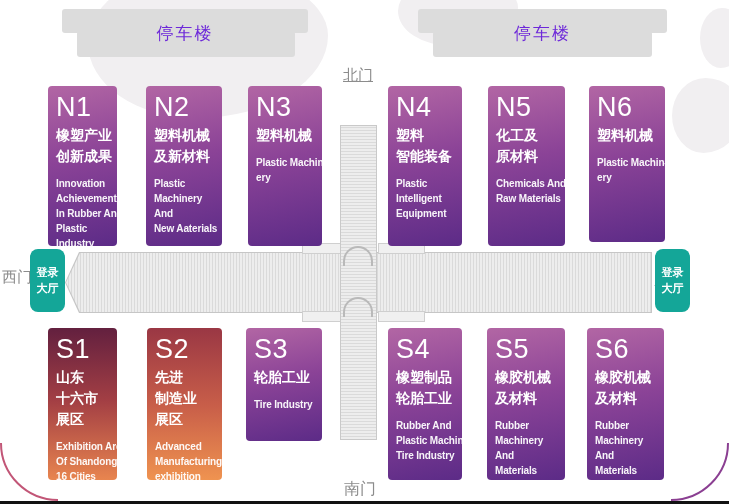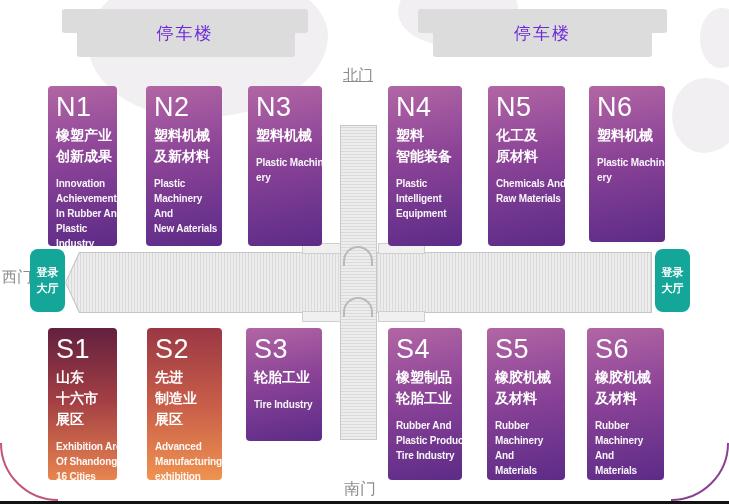--- a/index.html
+++ b/index.html
@@ -169,21 +169,21 @@
   <div class="hall" style="left:246px;top:328px;width:76px;height:113px;">
     <div class="code">S3</div>
     <div class="cn">轮胎工业</div>
     <div class="en">Tire Industry</div>
   </div>
   <div class="hall" style="left:388px;top:328px;width:74px;height:152px;">
     <div class="code">S4</div>
     <div class="cn">橡塑制品
 轮胎工业</div>
     <div class="en">Rubber And
-Plastic Products
+Plastic Machinery
 Tire Industry</div>
   </div>
   <div class="hall" style="left:487px;top:328px;width:78px;height:152px;">
     <div class="code">S5</div>
     <div class="cn">橡胶机械
 及材料</div>
     <div class="en">Rubber
 Machinery
 And
 Materials</div>

